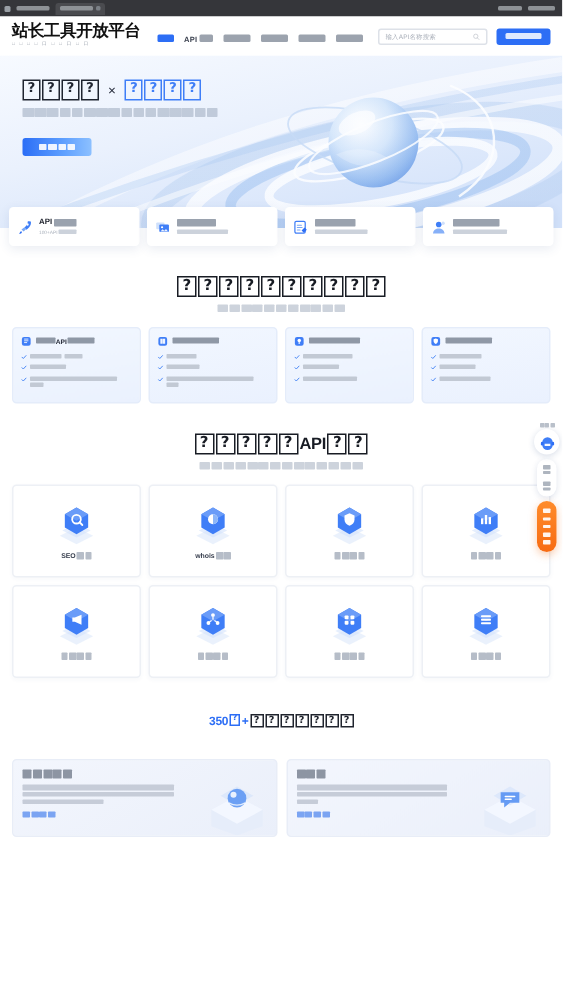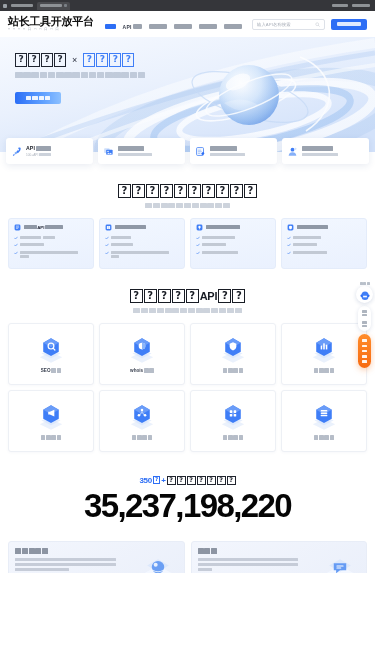--- a/index.html
+++ b/index.html
@@ -763,21 +763,20 @@
       <span class="tofu t-sm">?</span>
       <span class="stat-num-sm">+</span>
       <span class="tofu t-smd">?</span>
         <span class="tofu t-smd">?</span>
         <span class="tofu t-smd">?</span>
         <span class="tofu t-smd">?</span>
       <span class="tofu t-smd">?</span>
         <span class="tofu t-smd">?</span>
         <span class="tofu t-smd">?</span>
     </div>
-    <div class="bignum">35,237,198,220</div>
   </div>
 
   <div class="bot">
 
     <div class="bcard">
       <div class="bc-t">
         <i class="bc-tblk"></i>
           <i class="bc-tblk"></i>
           <i class="bc-tblk"></i>
           <i class="bc-tblk"></i>

